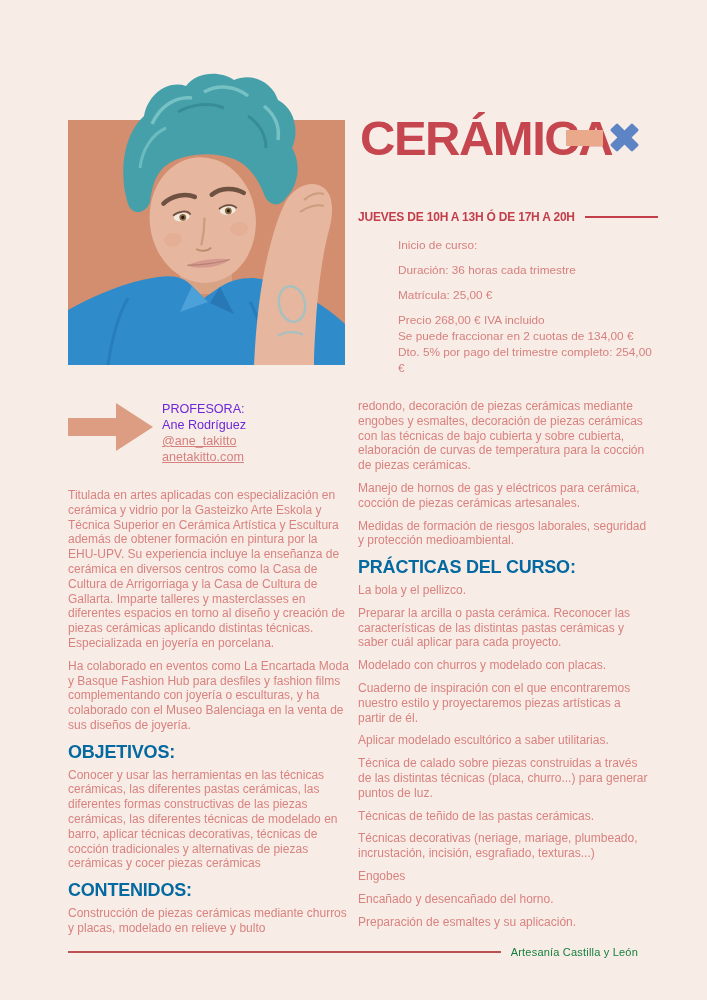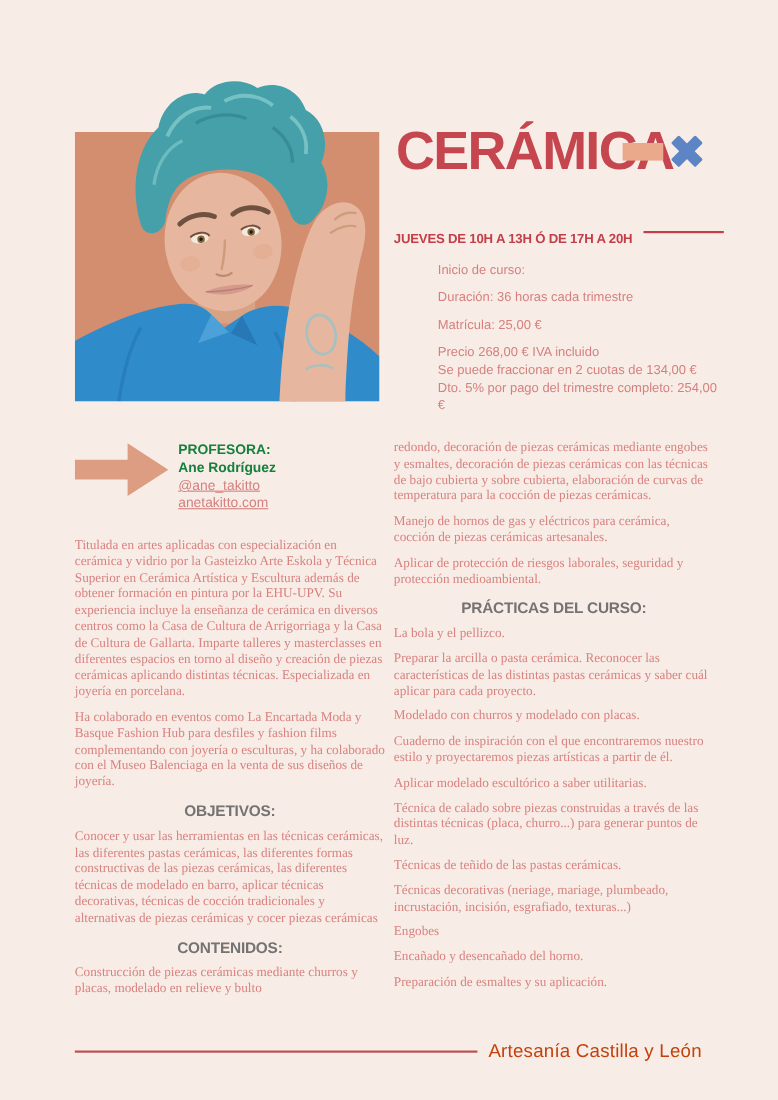--- a/index.html
+++ b/index.html
@@ -17,45 +17,45 @@
   
   .title-row { position:absolute; left:360px; top:110px; }
   .course-title {
     font-size:49px; font-weight:bold; letter-spacing:-1.5px;
     color:#c5464e;
   }
   .title-dash { position:absolute; left:566px; top:130px; width:37px; height:16px; background:#eba98b; }
   .title-x { position:absolute; left:608px; top:121px; width:33px; height:33px; }
   
   .schedule { position:absolute; left:358px; top:210px; width:300px; }
-  .schedule-heading-row { display:flex; }
+  .schedule-heading-row { display:flex; align-items:center; }
   .schedule-heading {
     font-size:12px; font-weight:bold; color:#c23f4a; letter-spacing:-0.2px; white-space:nowrap;
   }
   .schedule-heading-line { flex:1; height:2px; background:#c23f4a; margin-left:10px; }
   .schedule-body { margin-top:13px; font-size:11.8px; line-height:16px; color:#d5807e;margin-left:40px; }
   .schedule-group { margin-bottom:9px; }
   
   .prof-arrow { position:absolute; left:68px; top:402px; width:86px; height:50px; }
   .prof-block { position:absolute; left:162px; top:401px; font-size:12.6px; line-height:16px; }
-  .prof-label, .prof-name { font-weight:bold; color:#15803d; }
+  .prof-label, .prof-name { font-weight:normal; color:#6d28d9; }
   .prof-handle, .prof-site { color:#d5807e;text-decoration:underline; }
   
   .col { position:absolute; font-size:12px; line-height:14.8px; color:#d8827f; }
   .col-left  { left:68px;  top:488px; width:282px; }
   .col-right { left:358px; top:399px; width:291px; }
-  .col p { margin-bottom:8px;font-family:Liberation Serif, serif; }
+  .col p { margin-bottom:8px; }
   .sec-heading {
-    font-size:14px; font-weight:bold; color:#737373;
-    margin:12px 0 8px 0; letter-spacing:-0.2px;text-align:center;
+    font-size:18px; font-weight:bold; color:#0369a1;
+    margin:12px 0 8px 0; letter-spacing:-0.2px;
   }
   
   .footer { position:absolute; left:68px; top:946px; width:570px; display:flex; align-items:center; }
   .footer-line { flex:1; height:2px; background:#bb5055; margin-right:10px; }
-  .footer-text { font-size:17px; color:#c2410c; white-space:nowrap; letter-spacing:0.2px; }
+  .footer-text { font-size:11px; color:#15803d; white-space:nowrap; letter-spacing:0.2px; }
 </style>
 </head>
 <body>
 
 <div class="page">
 
   <svg class="photo" viewBox="0 0 277 293" aria-hidden="true">
     <defs>
       <clipPath id="sq">
           <rect x="0" y="48" width="277" height="245"></rect>
@@ -160,21 +160,21 @@
     <p>Ha colaborado en eventos como La Encartada Moda y Basque Fashion Hub para desfiles y fashion films complementando con joyería o esculturas, y ha colaborado con el Museo Balenciaga en la venta de sus diseños de joyería.</p>
     <div class="sec-heading">OBJETIVOS:</div>
     <p>Conocer y usar las herramientas en las técnicas cerámicas, las diferentes pastas cerámicas, las diferentes formas constructivas de las piezas cerámicas, las diferentes técnicas de modelado en barro, aplicar técnicas decorativas, técnicas de cocción tradicionales y alternativas de piezas cerámicas y cocer piezas cerámicas</p>
     <div class="sec-heading">CONTENIDOS:</div>
     <p>Construcción de piezas cerámicas mediante churros y placas, modelado en relieve y bulto</p>
   </div>
 
   <div class="col col-right">
     <p>redondo, decoración de piezas cerámicas mediante engobes y esmaltes, decoración de piezas cerámicas con las técnicas de bajo cubierta y sobre cubierta, elaboración de curvas de temperatura para la cocción de piezas cerámicas.</p>
     <p>Manejo de hornos de gas y eléctricos para cerámica, cocción de piezas cerámicas artesanales.</p>
-    <p>Aplicar de protección de riesgos laborales, seguridad y protección medioambiental.</p>
+    <p>Medidas de formación de riesgos laborales, seguridad y protección medioambiental.</p>
     <div class="sec-heading">PRÁCTICAS DEL CURSO:</div>
     <p>La bola y el pellizco.</p>
     <p>Preparar la arcilla o pasta cerámica. Reconocer las características de las distintas pastas cerámicas y saber cuál aplicar para cada proyecto.</p>
     <p>Modelado con churros y modelado con placas.</p>
     <p>Cuaderno de inspiración con el que encontraremos nuestro estilo y proyectaremos piezas artísticas a partir de él.</p>
     <p>Aplicar modelado escultórico a saber utilitarias.</p>
     <p>Técnica de calado sobre piezas construidas a través de las distintas técnicas (placa, churro...) para generar puntos de luz.</p>
     <p>Técnicas de teñido de las pastas cerámicas.</p>
     <p>Técnicas decorativas (neriage, mariage, plumbeado, incrustación, incisión, esgrafiado, texturas...)</p>
     <p>Engobes</p>

